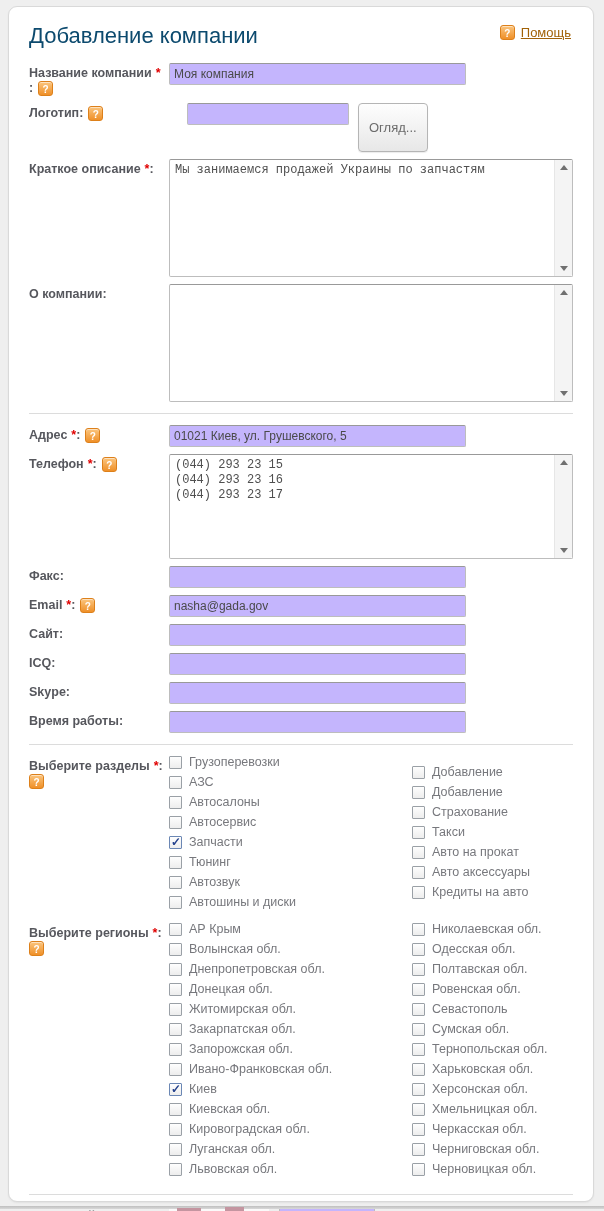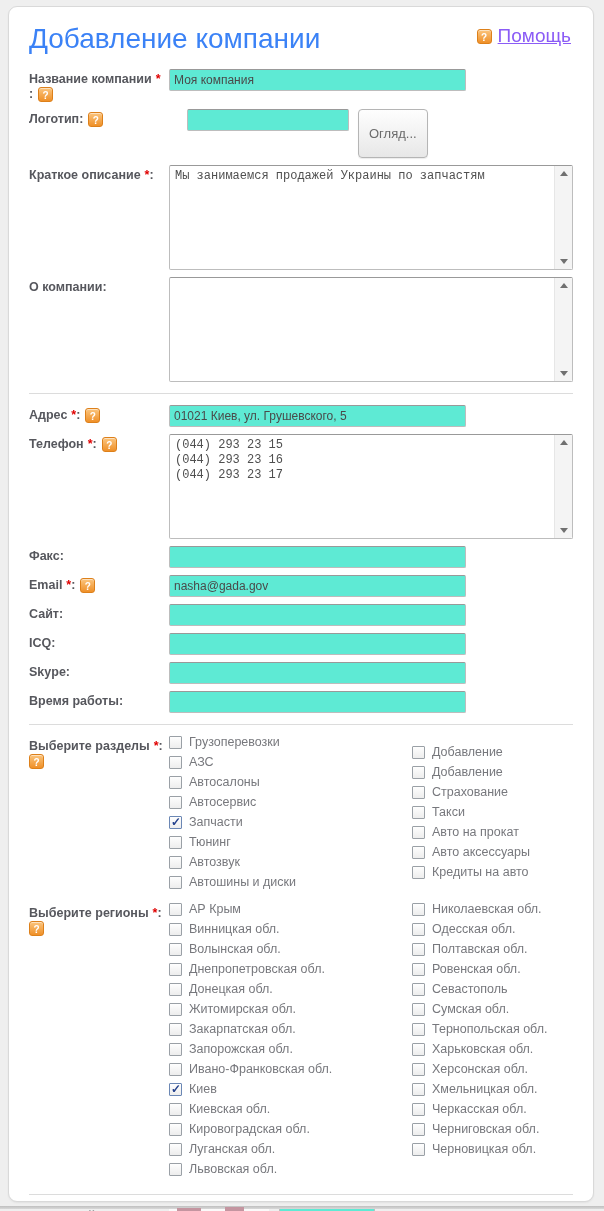--- a/index.html
+++ b/index.html
@@ -10,59 +10,59 @@
     position:relative;
   }
   .card{
     position:absolute;left:8px;top:6px;width:586px;height:1196px;
     background:#fff;border:1px solid #d9d9d9;border-radius:9px;
     box-sizing:border-box;padding:12px 20px 10px 20px;
     box-shadow:0 1px 2px rgba(0,0,0,.06);
   }
   .bottom-line{position:absolute;left:0;top:1206px;width:604px;height:3px;
     background:linear-gradient(#bfbfbf,#d9d9d9);}
-  .page-title{font-size:28px;color:#3b82f6;margin:4px 0 14px 0;font-weight:normal;}
+  .page-title{font-size:22px;color:#0c4a6e;margin:4px 0 14px 0;font-weight:normal;}
   .help-box{position:absolute;right:22px;top:18px;display:flex;align-items:center;gap:6px;}
-  a.help-link{color:#8b5cf6;font-size:19px;text-decoration:underline;cursor:pointer;}
+  a.help-link{color:#a16207;font-size:13px;text-decoration:underline;cursor:pointer;}
   .qicon{
     display:inline-block;width:15px;height:15px;border-radius:3px;
     background:linear-gradient(#fbc57e,#ef9028);border:1px solid #dd801a;
     color:#fff;font-size:10px;font-weight:bold;text-align:center;line-height:15px;
     box-sizing:border-box;box-shadow:inset 0 1px 0 rgba(255,255,255,.5);
     flex:0 0 15px;
   }
   .form-row{display:flex;margin-bottom:7px;align-items:flex-start;}
   .form-label{
     flex:0 0 140px;width:140px;font-size:12.5px;font-weight:bold;color:#56575d;
     padding-top:3px;display:flex;align-items:flex-end;flex-wrap:wrap;line-height:15px;
   }
   .form-label .txt{margin-right:0;}
   .req{color:#e00000;margin-left:4px;}
   .req.tight{margin-left:0;}
   .colon{margin-right:5px;}
   .ti{
     height:16px;border:1px solid #bdbdbd;border-top-color:#999;
     border-radius:2px;padding:2px 4px;font:12px "Liberation Sans",sans-serif;
-    color:#4a4a4a;background:#5eead4;outline:none;
+    color:#4a4a4a;background:#c4b5fd;outline:none;
   }
   .ti.w-main{width:287px;}
   .ti.w-logo{width:152px;margin-left:18px;}
   .ti.w-captcha{width:86px;}
   .btn{
     border:1px solid #b5b5b5;border-radius:4px;color:#6b6b6b;
     background:linear-gradient(#fefefe,#e7e7e7);
     font:13px "Liberation Sans",sans-serif;cursor:pointer;
     box-shadow:0 1px 1px rgba(0,0,0,.08);
   }
   .btn.browse{margin-left:9px;padding:16px 10px;}
   .fta{
     position:relative;width:418px;box-sizing:border-box;
     border:1px solid #bdbdbd;border-top-color:#999;background:#fff;border-radius:2px;
   }
-  .fta.h-tall{height:105px;}
+  .fta.h-tall{height:118px;}
   .fta.h-phone{height:105px;}
   .fta-text{
     position:absolute;left:0;top:0;right:18px;bottom:0;
     padding:3px 2px 3px 5px;font:12px "Liberation Mono","DejaVu Sans Mono",monospace;
     color:#4f4f4f;white-space:pre-wrap;overflow:hidden;line-height:15px;
   }
   .fta-sb{
     position:absolute;top:0;right:0;bottom:0;width:17px;
     background:#f4f4f4;border-left:1px solid #e6e6e6;border-radius:0 2px 2px 0;
   }
@@ -342,24 +342,20 @@
       <span class="qicon">?</span>
     </div>
     <div class="checks">
       <div class="cb-col">
 
           <label class="cb-item">
             <span class="cb"></span>
             <span class="cb-label">АР Крым</span>
           </label>
 
-          <label class="cb-item">
-            <span class="cb"></span>
-            <span class="cb-label">Винницкая обл.</span>
-          </label>
 
           <label class="cb-item">
             <span class="cb"></span>
             <span class="cb-label">Волынская обл.</span>
           </label>
 
           <label class="cb-item">
             <span class="cb"></span>
             <span class="cb-label">Днепропетровская обл.</span>
           </label>

